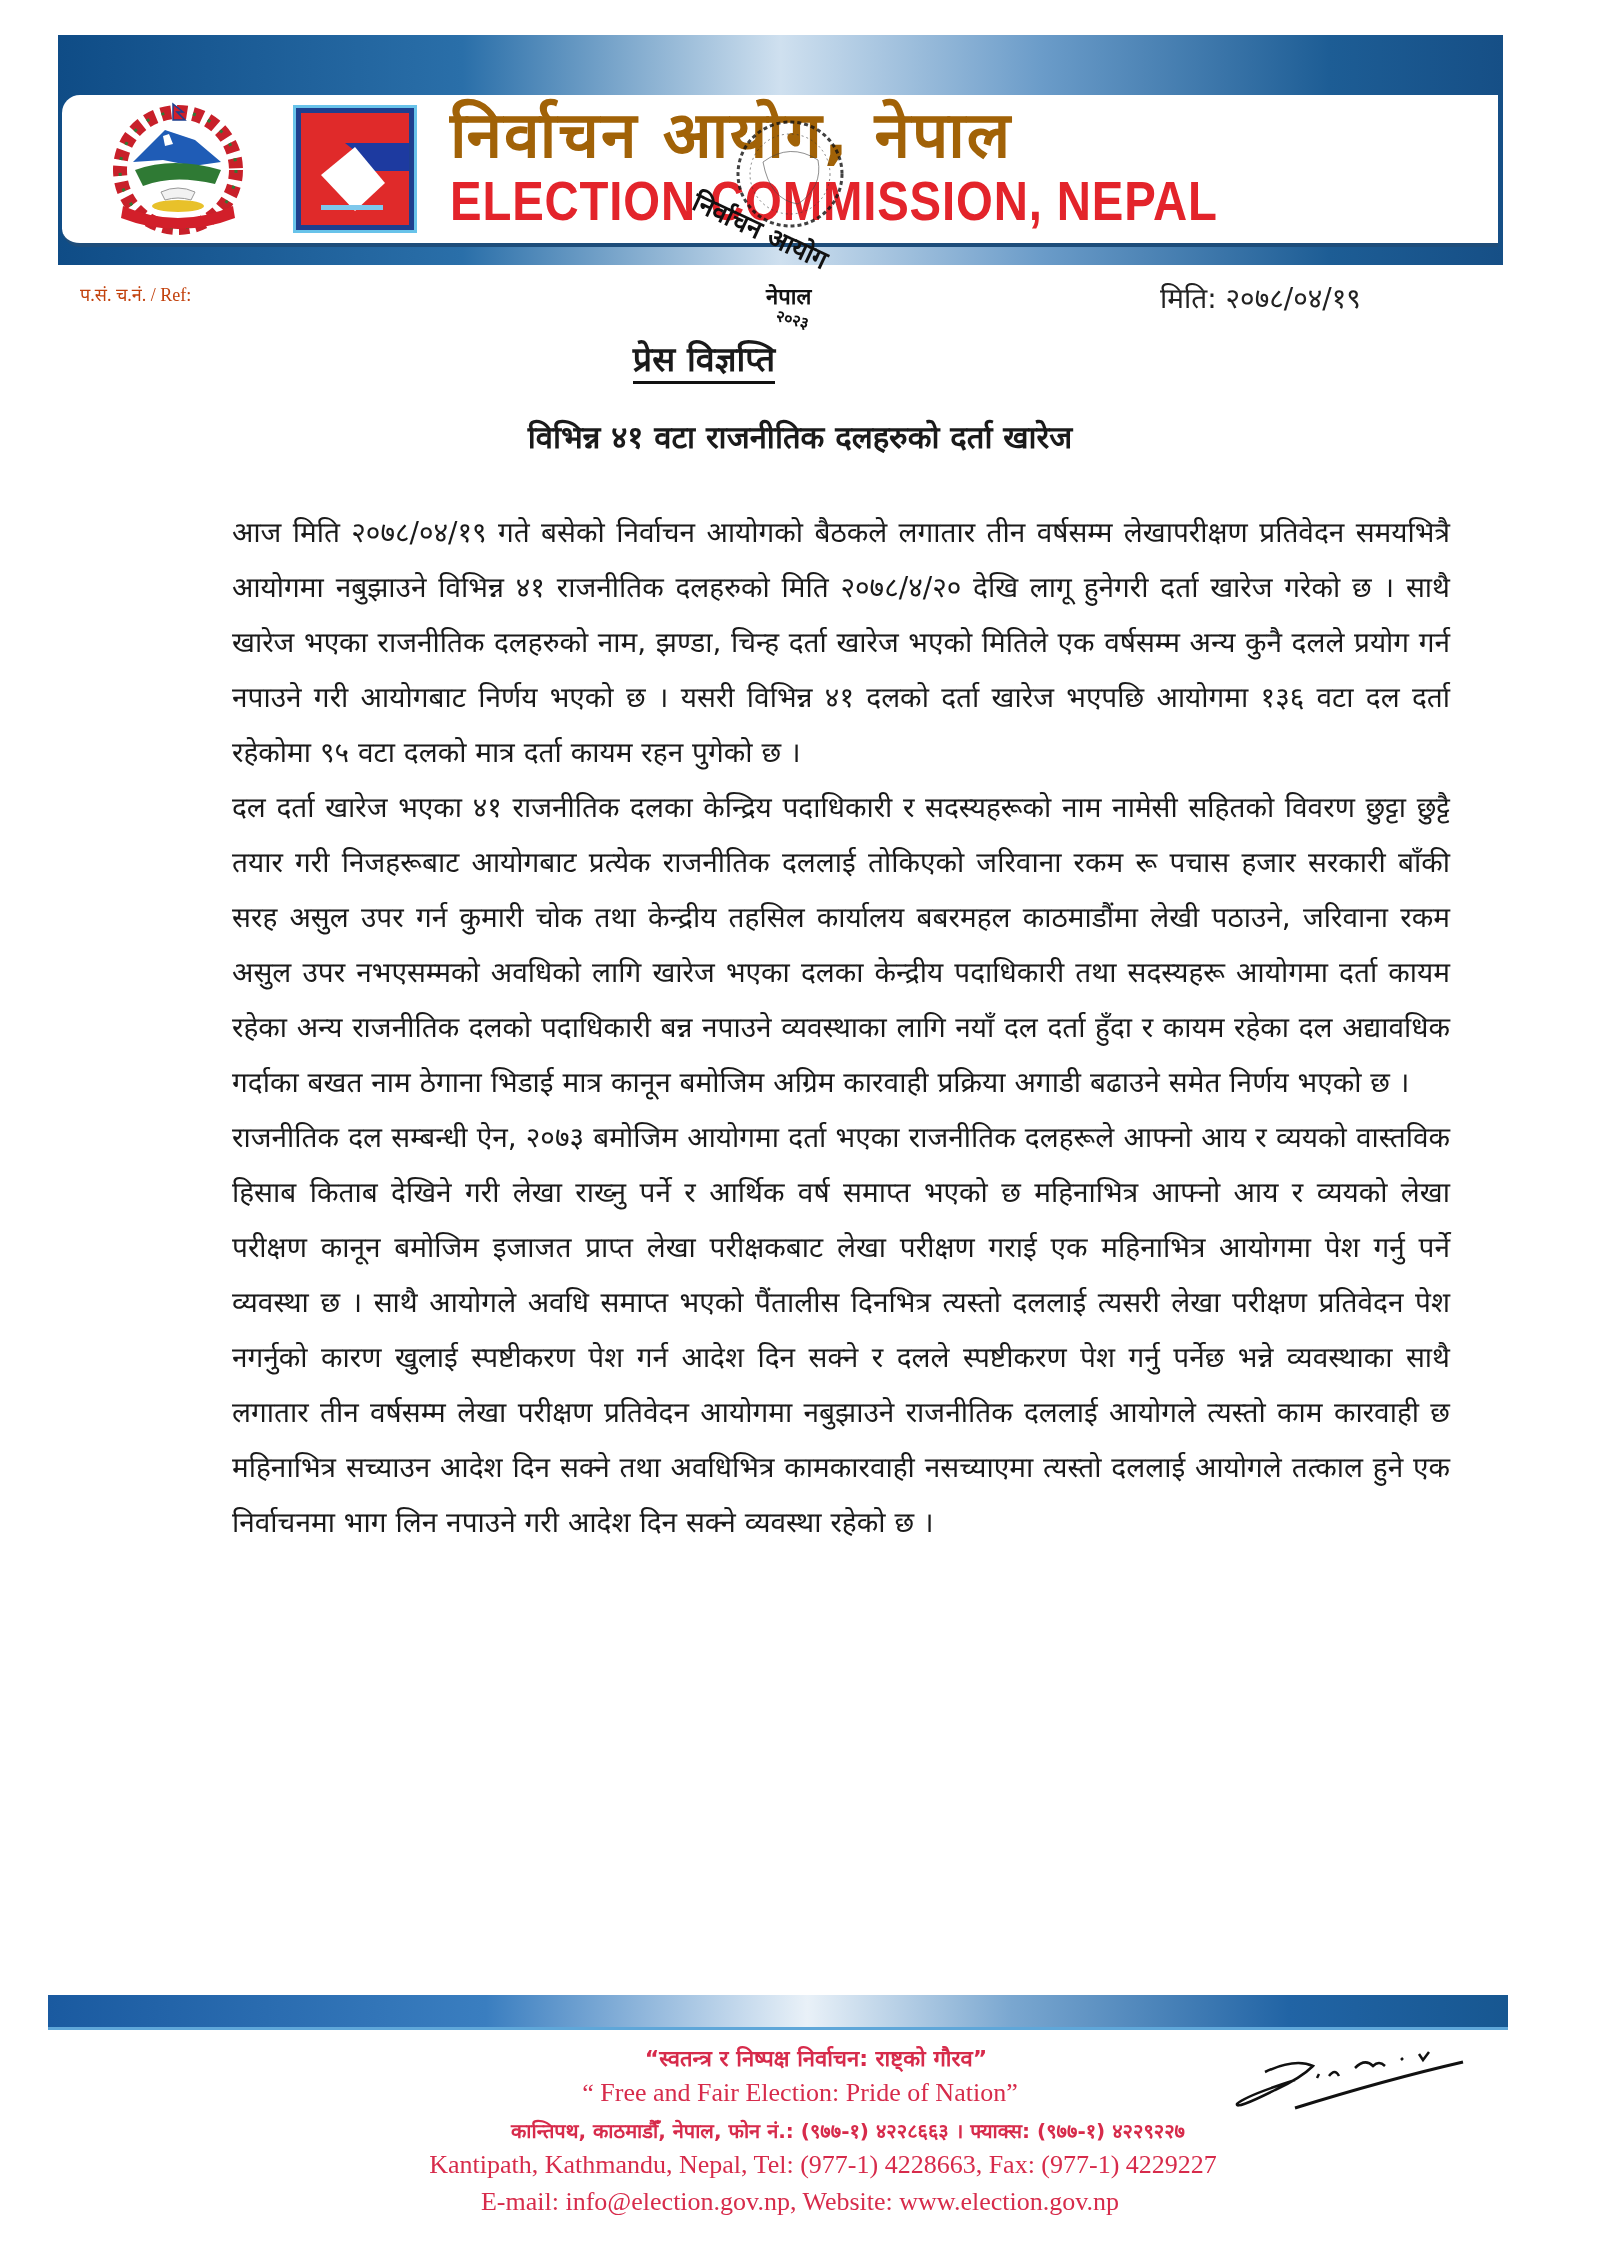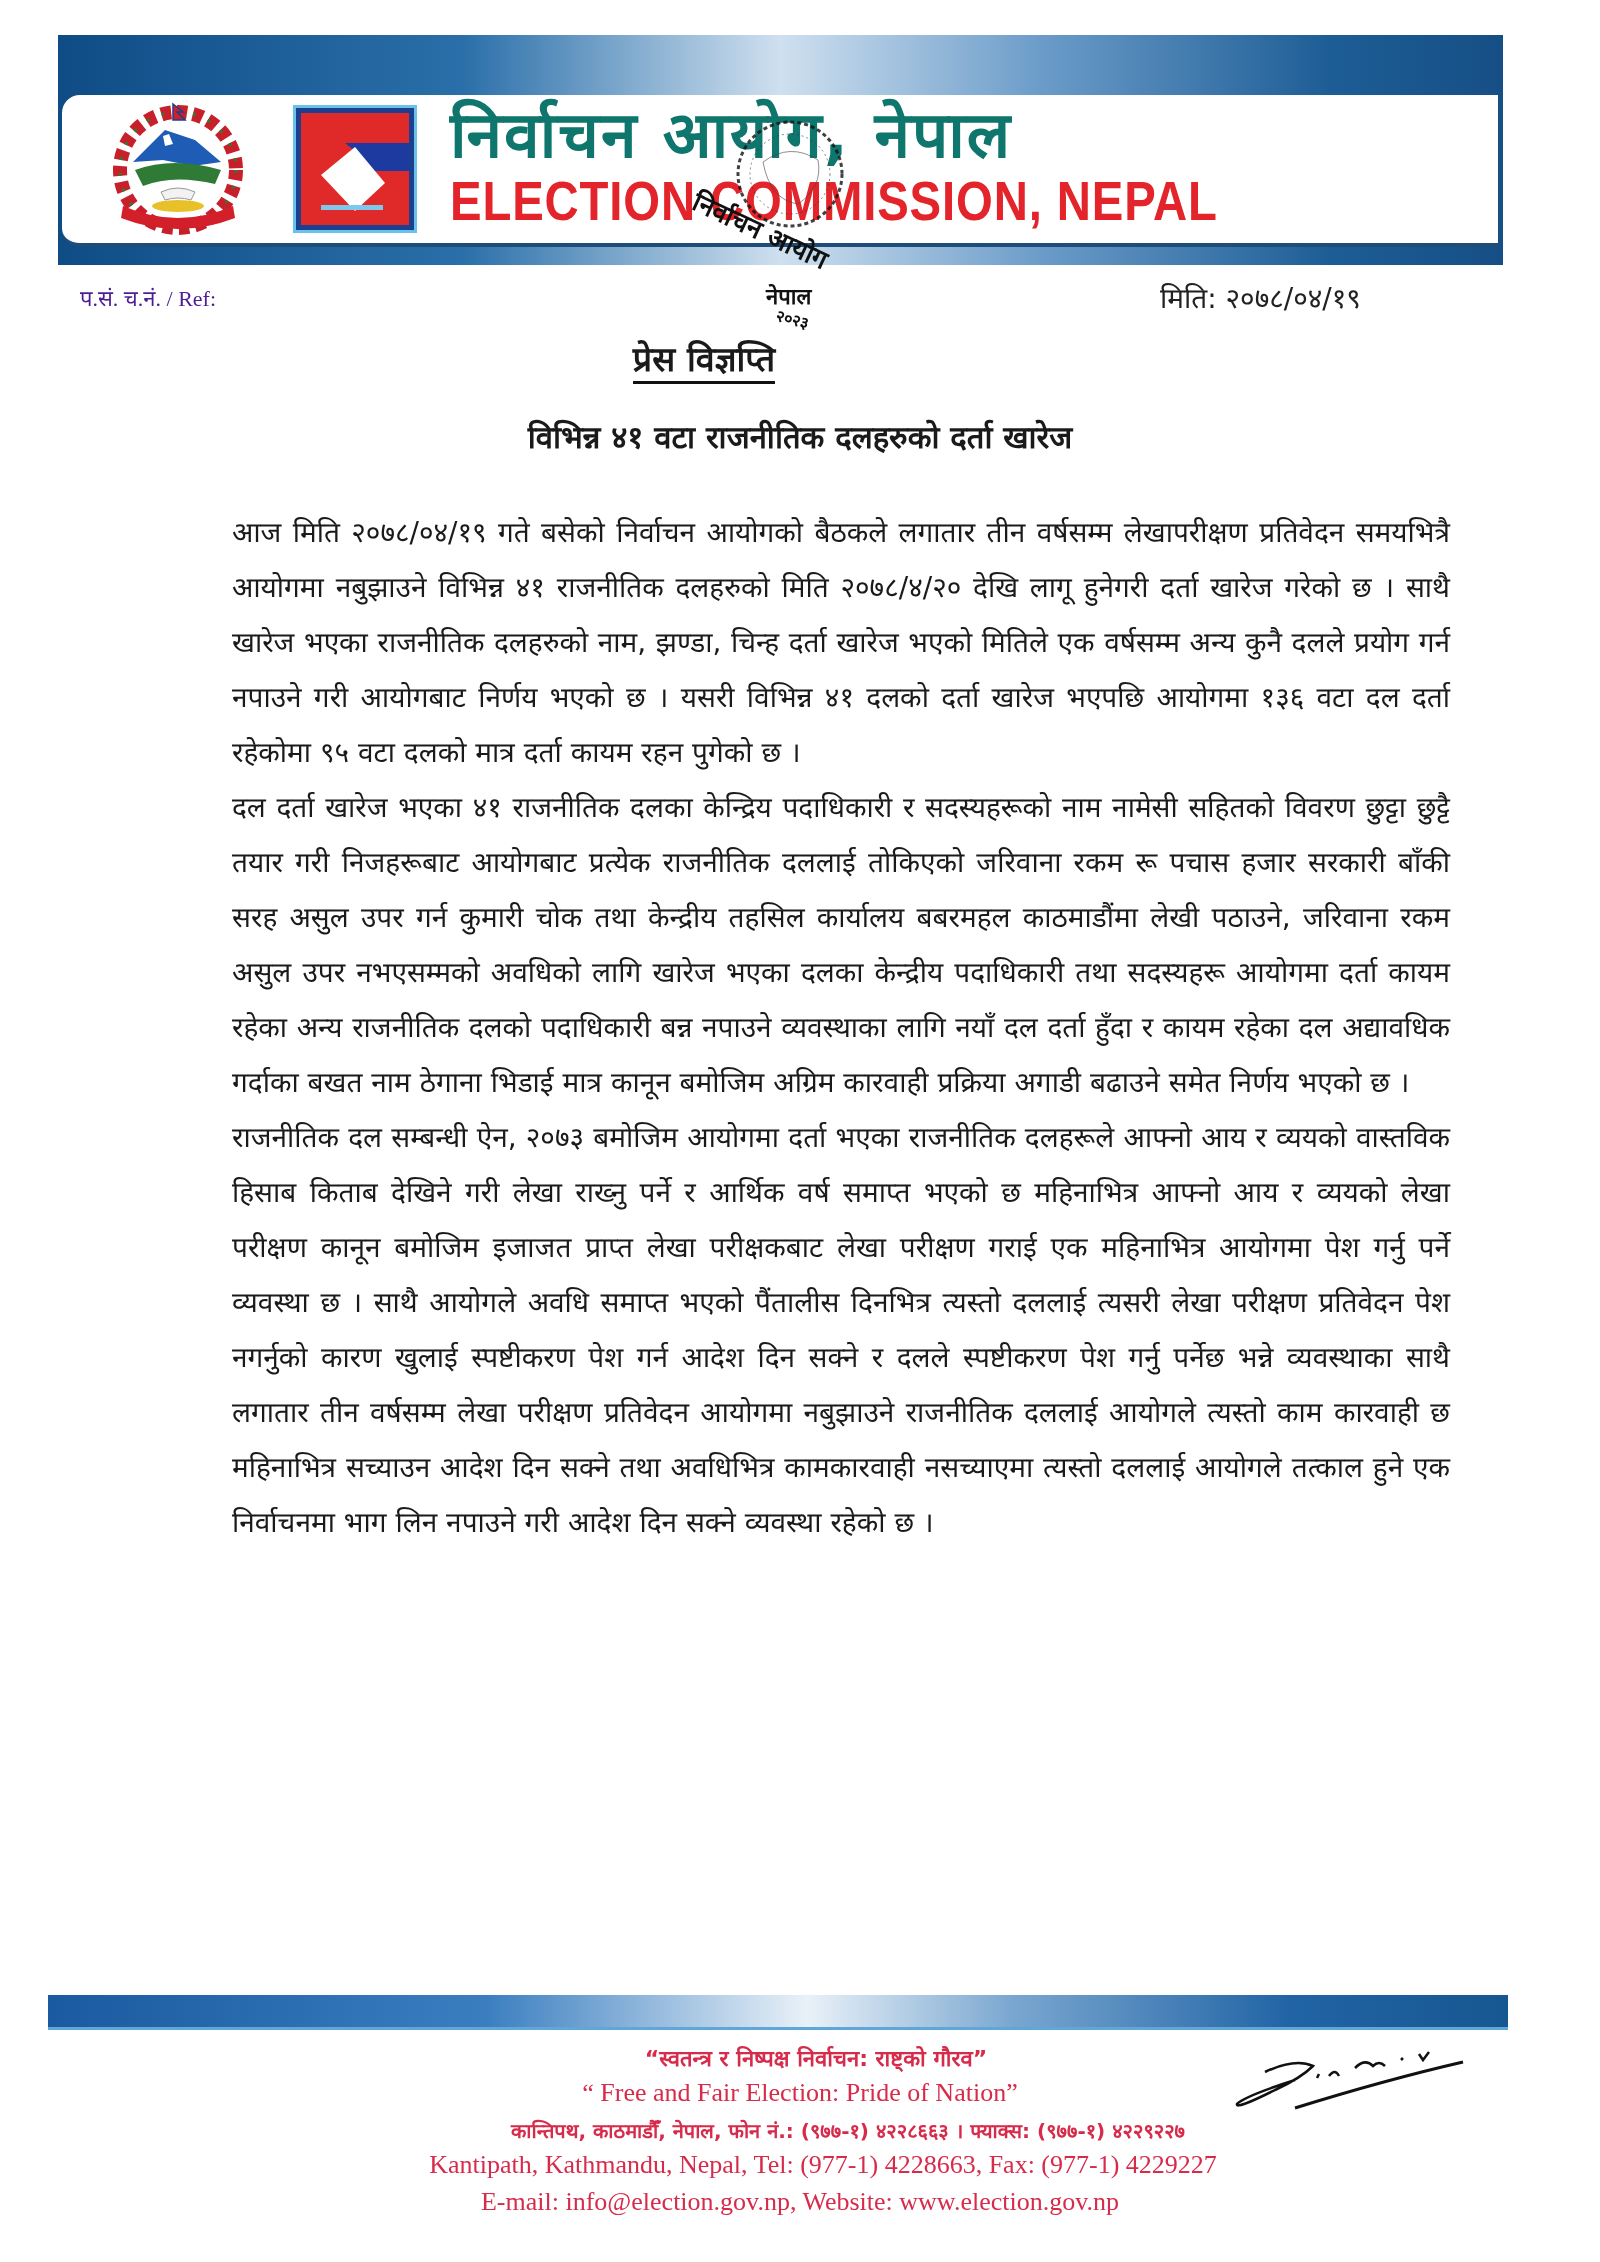--- a/index.html
+++ b/index.html
@@ -8,30 +8,30 @@
 
   
   .hdr-band { position:absolute; left:58px; top:35px; width:1445px; height:230px;
               background:linear-gradient(90deg,#0f4c86 0%,#2a6fa9 28%,#cfe0ef 50%,#6b9cc9 68%,#1d5d95 88%,#164f86 100%); }
   .hdr-white { position:absolute; left:62px; top:95px; width:1436px; height:148px; background:#fff;
                border-radius:18px 0 0 18px; border-bottom:4px solid #1e4d7a; }
   .emblem { position:absolute; left:103px; top:100px; width:150px; height:138px; }
   .ec-logo { position:absolute; left:296px; top:108px; width:118px; height:122px;
              background:#e02a2a; border:5px solid #1d3f8f; outline:3px solid #68c3ea; box-sizing:border-box; }
   .hdr-ne { position:absolute; left:450px; top:103px; font-family:"DejaVu Sans", sans-serif; font-weight:bold;
-            font-size:64px; color:#0f766e; letter-spacing:2px; line-height:1; }
+            font-size:64px; color:#a16207; letter-spacing:2px; line-height:1; }
   .hdr-en { position:absolute; left:450px; top:174px; font-family:"Liberation Sans", sans-serif; font-weight:bold;
             font-size:55px; color:#e3242b; transform:scaleX(0.86); transform-origin:left top; letter-spacing:1px; line-height:1; }
 
   
   .stamp { position:absolute; left:708px; top:112px; width:170px; height:220px; pointer-events:none; }
   .stamp-text { position:absolute; font-family:"DejaVu Sans", sans-serif; font-weight:bold; color:#111; }
 
   
-  .ref { position:absolute; left:80px; top:282px; font-family:"Liberation Serif", serif; font-size:22px; color:#4c1d95; }
+  .ref { position:absolute; left:80px; top:282px; font-family:"Liberation Serif", serif; font-size:18px; color:#c2410c; }
   .date { position:absolute; left:1160px; top:278px; font-family:"DejaVu Sans", sans-serif; font-size:28px; color:#222; }
 
   
   .press-title { position:absolute; left:0; width:1408px; top:335px; text-align:center;
                  font-family:"DejaVu Sans", sans-serif; font-size:34px; font-weight:bold; }
   .press-title span { border-bottom:3px solid #111; padding-bottom:2px; }
   .subject { position:absolute; left:0; width:1600px; top:415px; text-align:center;
              font-family:"DejaVu Sans", sans-serif; font-size:31px; font-weight:bold; }
 
   

